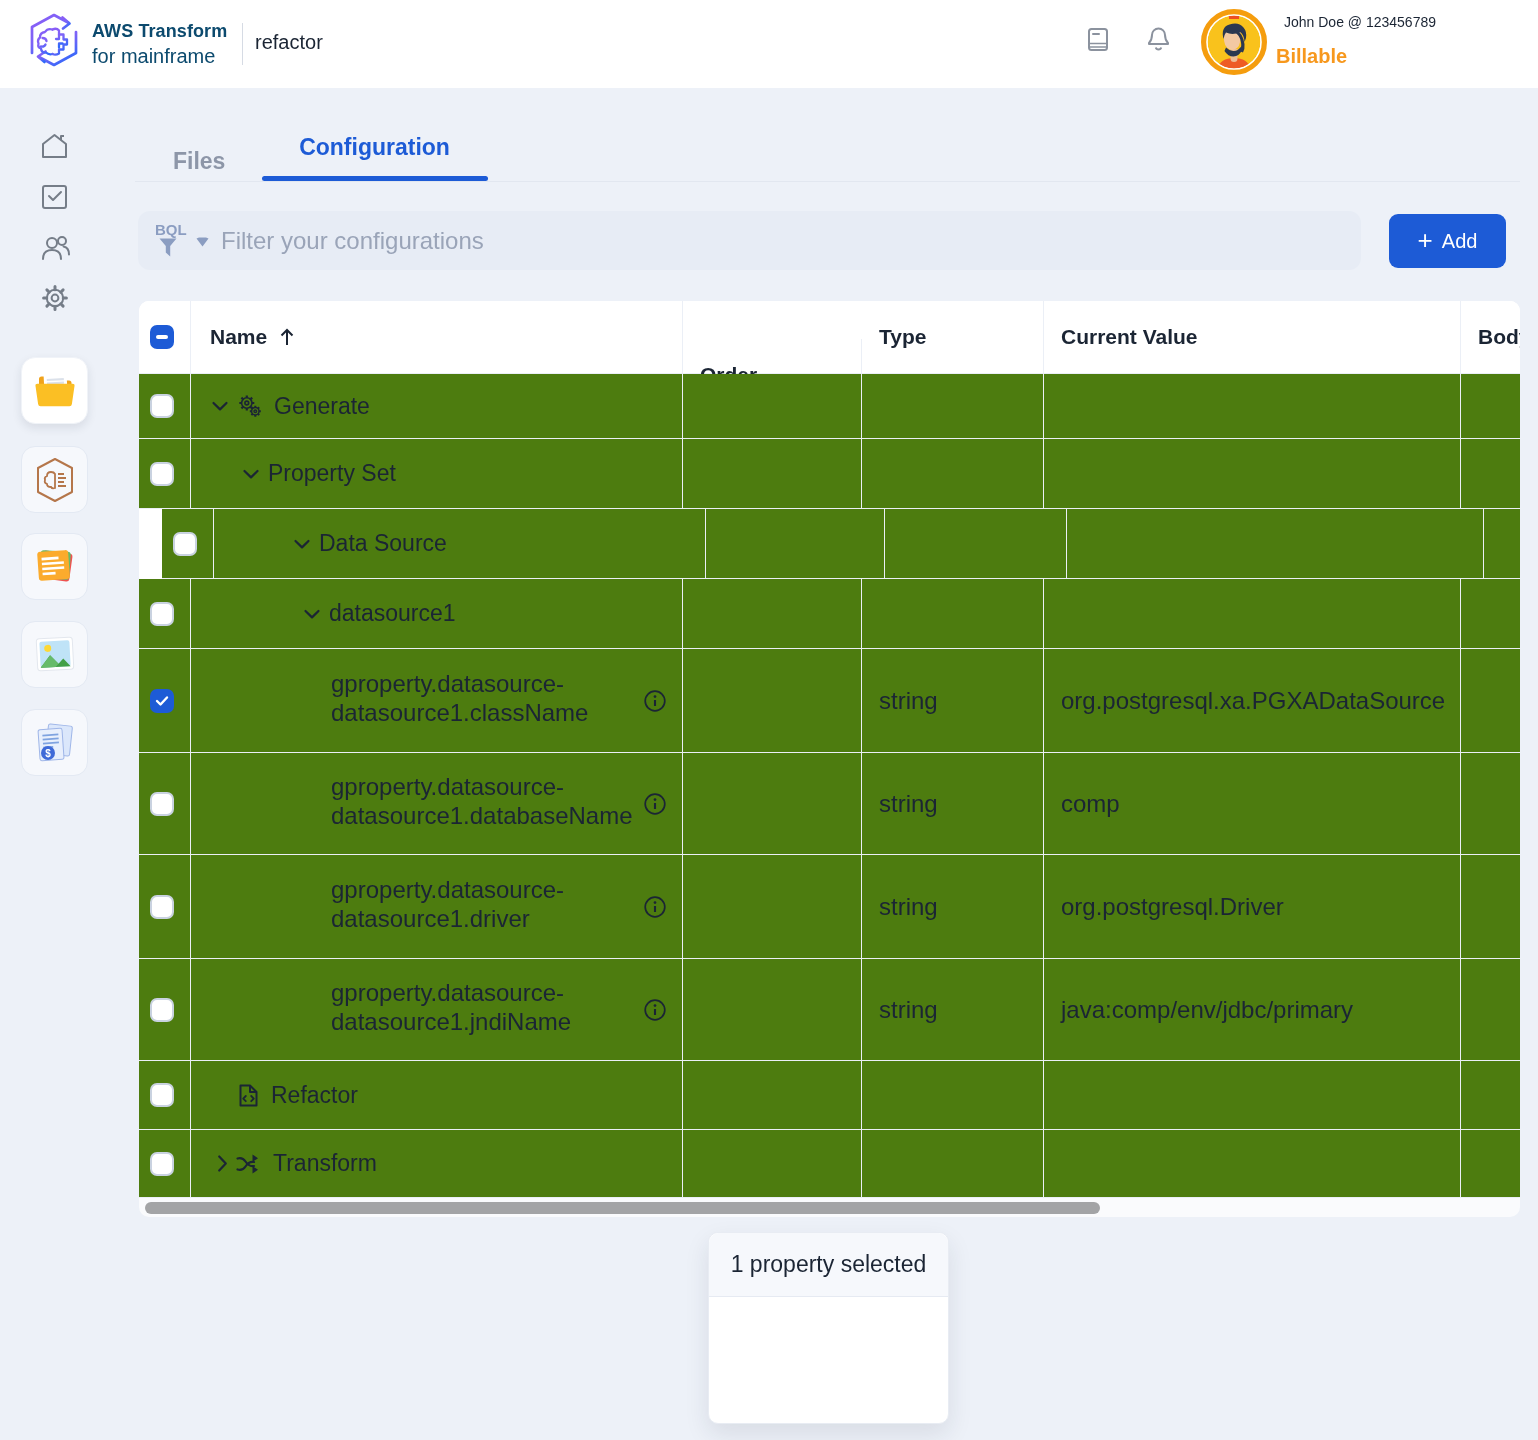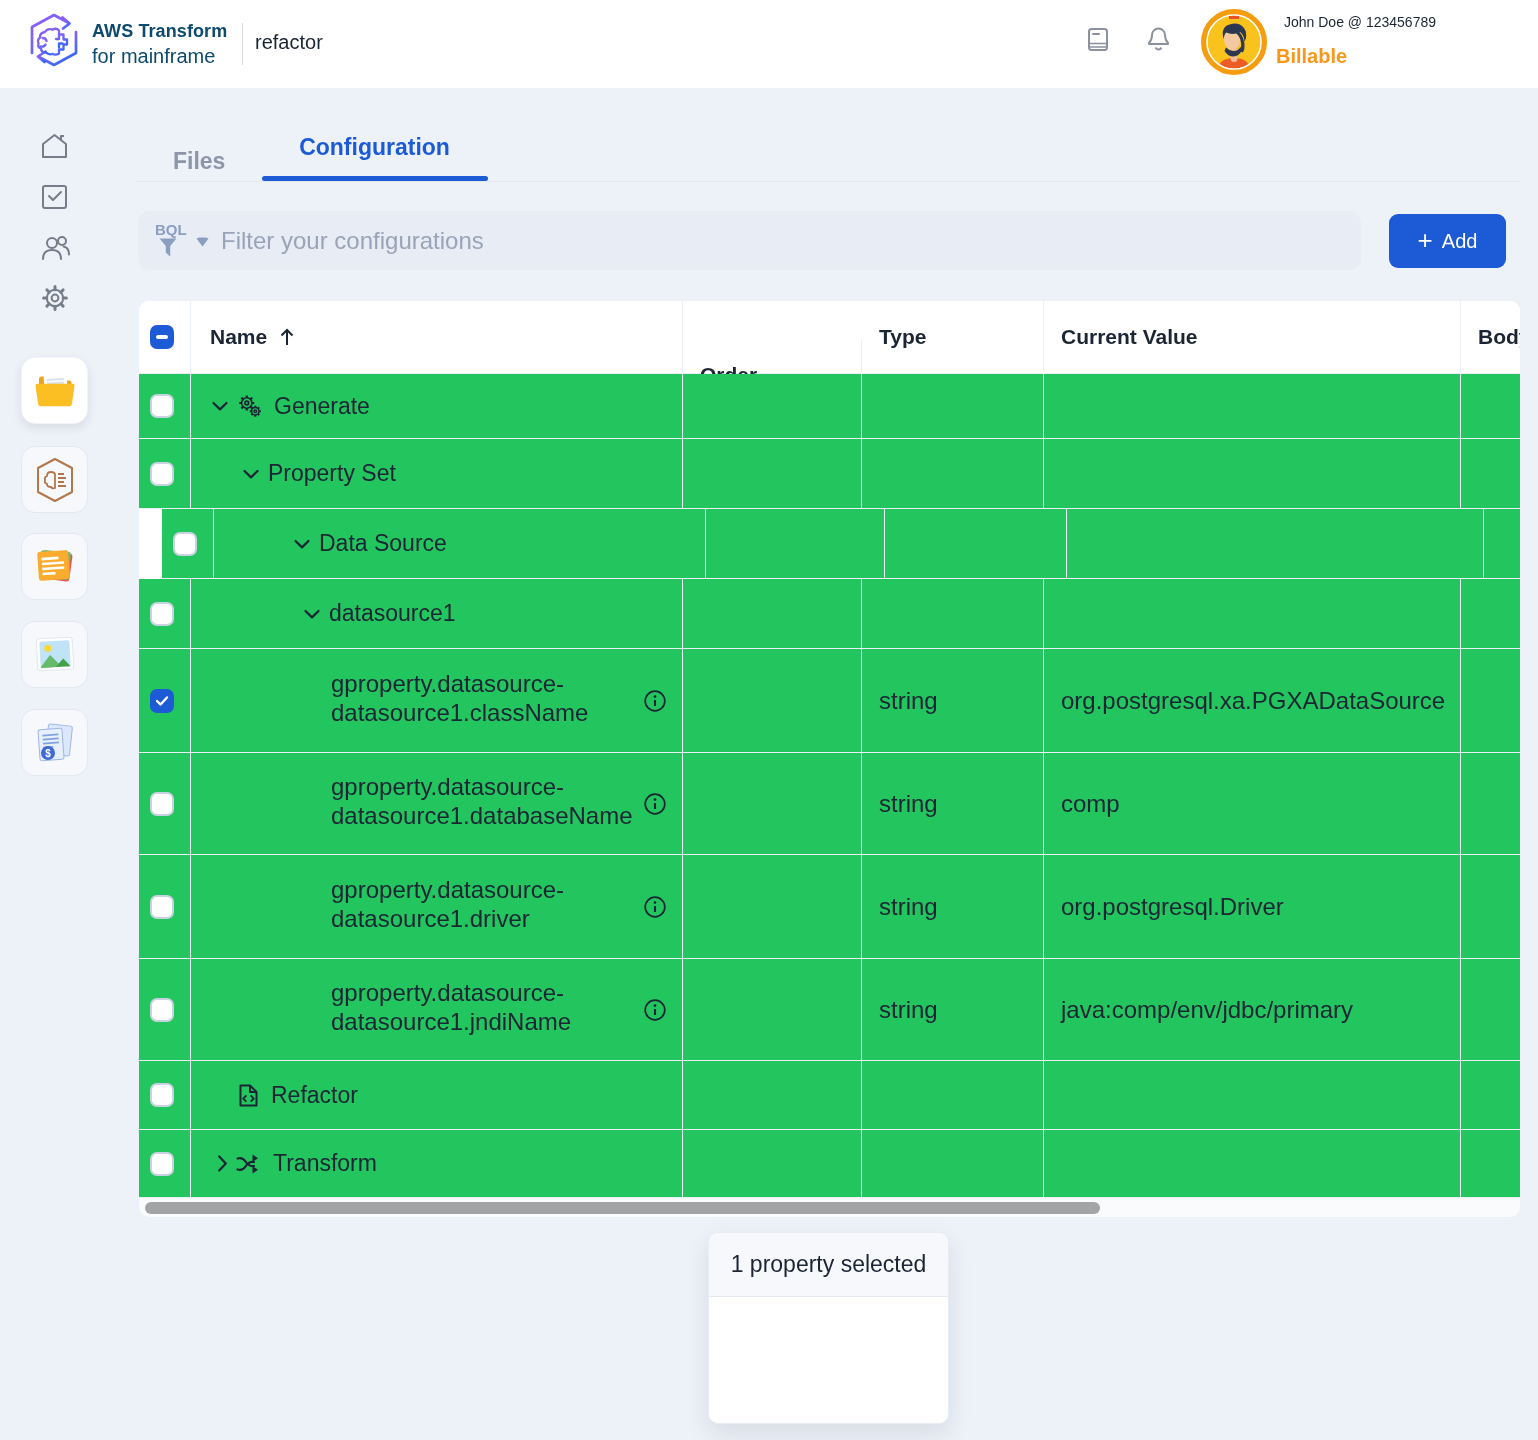--- a/index.html
+++ b/index.html
@@ -31,21 +31,21 @@
 #filter { position:absolute; left:138px; top:211px; width:1223px; height:59px; background:#e7ecf5; border-radius:12px; }
 #bql { position:absolute; left:155px; top:221px; font-size:15px; font-weight:bold; color:#8b9dc1; }
 #funnel { position:absolute; left:159px; top:238px; }
 #fcaret { position:absolute; left:196px; top:237px; }
 #fplaceholder { position:absolute; left:221px; top:227px; font-size:24px; color:#9aa4b8; }
 #addbtn { position:absolute; left:1389px; top:214px; width:117px; height:54px; background:#1d5bd6; border-radius:9px; color:#fff; font-size:20px; display:flex; align-items:center; justify-content:center; }
 #addbtn .plus { font-size:26px; font-weight:400; margin-right:9px; margin-top:-2px; }
 
 #tablewrap { position:absolute; left:139px; top:301px; width:1381px; height:916px; background:#fafbfd; border-radius:10px; overflow:hidden; }
 #tbl { position:absolute; left:0; top:0; width:1381px; background:#fff; }
-.row { position:relative; width:1381px; border-bottom:1px solid #ebeff6; background:#22c55e; }
+.row { position:relative; width:1381px; border-bottom:1px solid #ebeff6; background:#4d7c0f; }
 .cell { position:absolute; top:0; height:100%; border-right:1px solid #ebeff6; }
 .c0 { left:0; width:52px; }
 .c1 { left:52px; width:492px; }
 .c2 { left:544px; width:179px; }
 .c3 { left:723px; width:182px; }
 .c4 { left:905px; width:417px; }
 .c5 { left:1322px; width:59px; border-right:none; }
 .hrow { height:73px; background:#fff; font-weight:bold; color:#1b2534; font-size:21px; }
 .hrow .cell { display:flex; align-items:center; }
 

